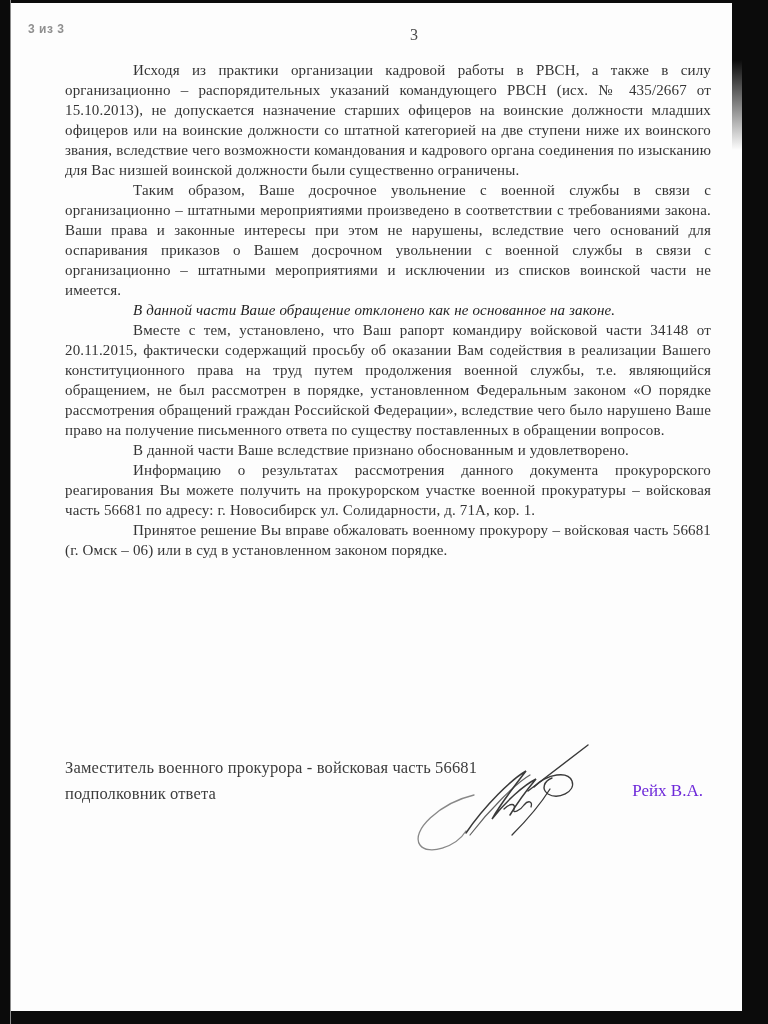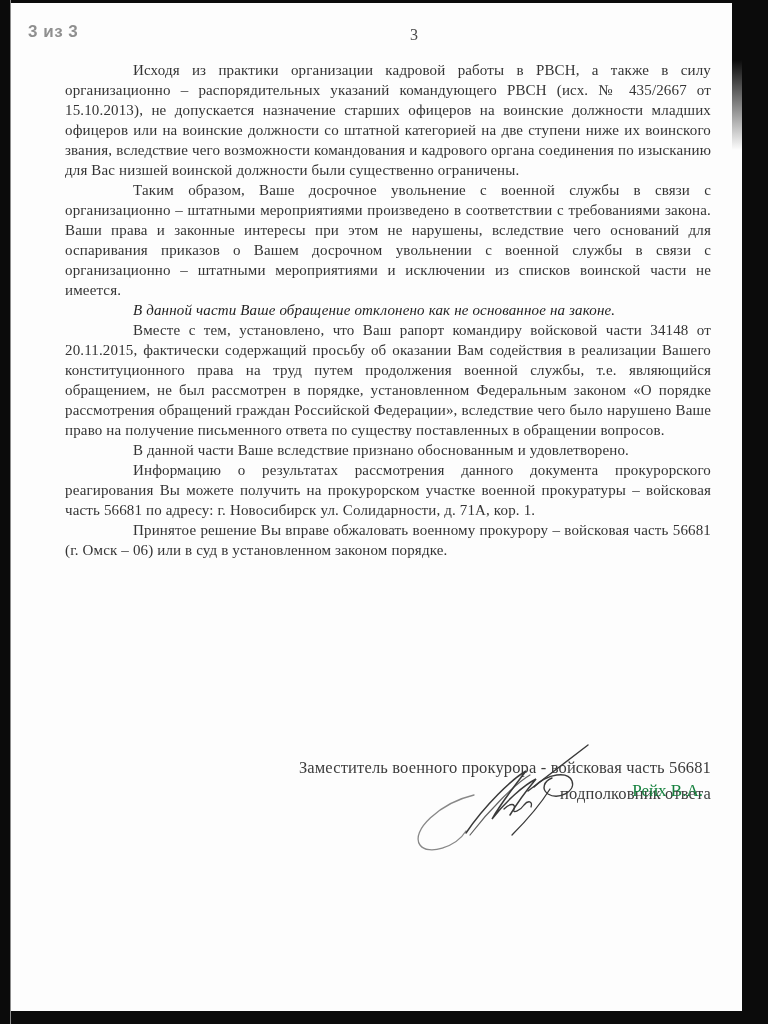--- a/index.html
+++ b/index.html
@@ -22,21 +22,21 @@
   .scan-edge-left   { left: 0; top: 0; width: 10px; height: 1024px; border-right: 1px solid #8d8d8d; }
   .scan-edge-right  { right: 0; top: 0; width: 26px; height: 1024px; }
   .scan-edge-right-flare { right: 26px; top: 0; width: 10px; height: 150px;
     background: linear-gradient(to bottom, #0b0b0b 0%, #0b0b0b 40%, transparent 100%); }
 
   
   .page-indicator {
     position: absolute;
     left: 28px; top: 22px;
     font-family: "Liberation Sans", sans-serif;
-    font-size: 17px;
+    font-size: 12px;
     font-weight: 600;
     letter-spacing: 0.5px;
     color: #8f8f8f;
     z-index: 6;
   }
 
   
   .doc-page-number {
     position: absolute;
     left: 410px; top: 26px;
@@ -66,27 +66,26 @@
     left: 65px; top: 755px;
     width: 646px;
     height: 110px;
     z-index: 2;
   }
   .sig-lines {
     font-size: 16.5px;
     line-height: 26px;
     color: #3c3c3c;
     letter-spacing: 0.15px;
-    text-align: right;
   }
   .sig-name {
     position: absolute;
     right: 8px; top: 26px;
     font-size: 17px;
-    color: #15803d;
+    color: #6d28d9;
     margin-left: 32px;
   }
   .sig-mark {
     position: absolute;
     left: 335px; top: -12px;
     z-index: 3;
   }
   .sig-mark svg { display: block; }
 </style>
 </head>

